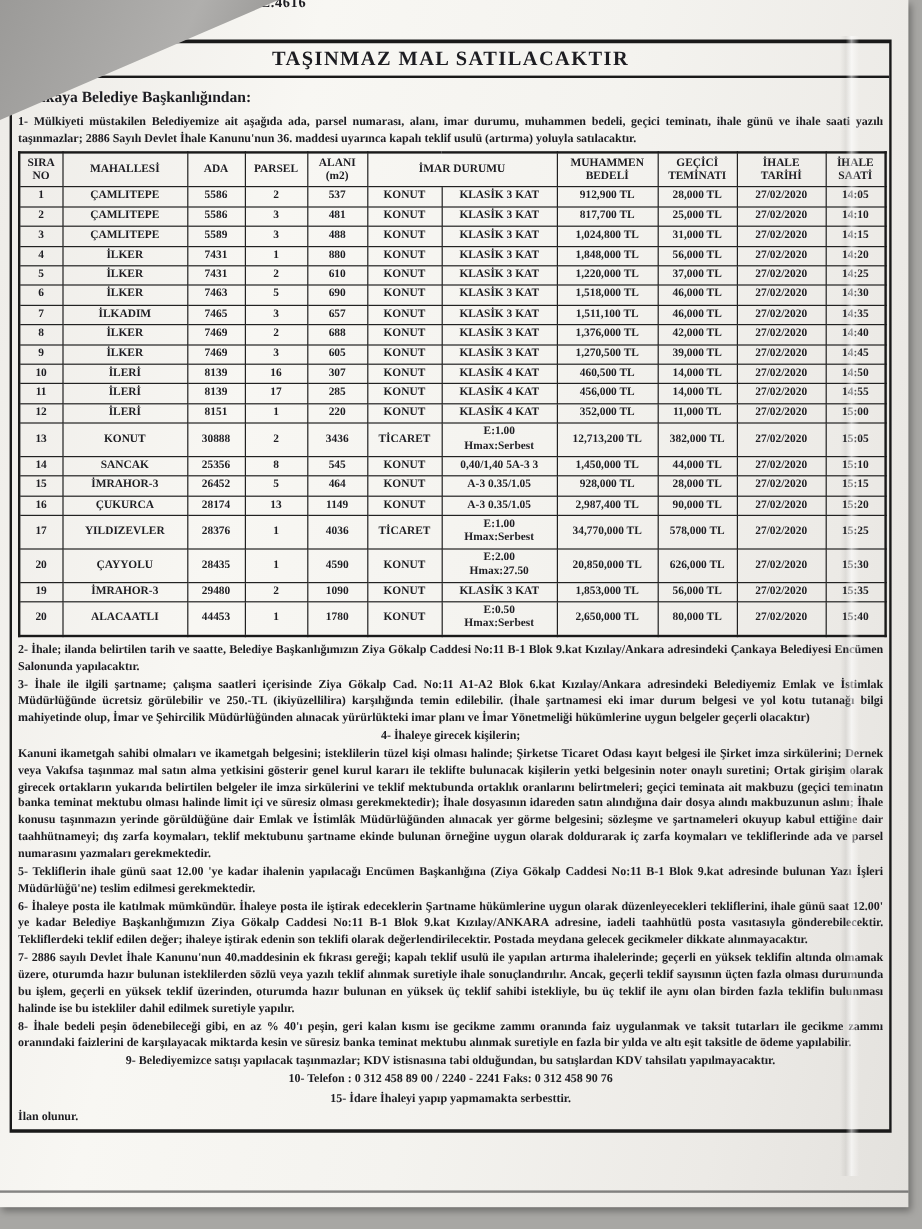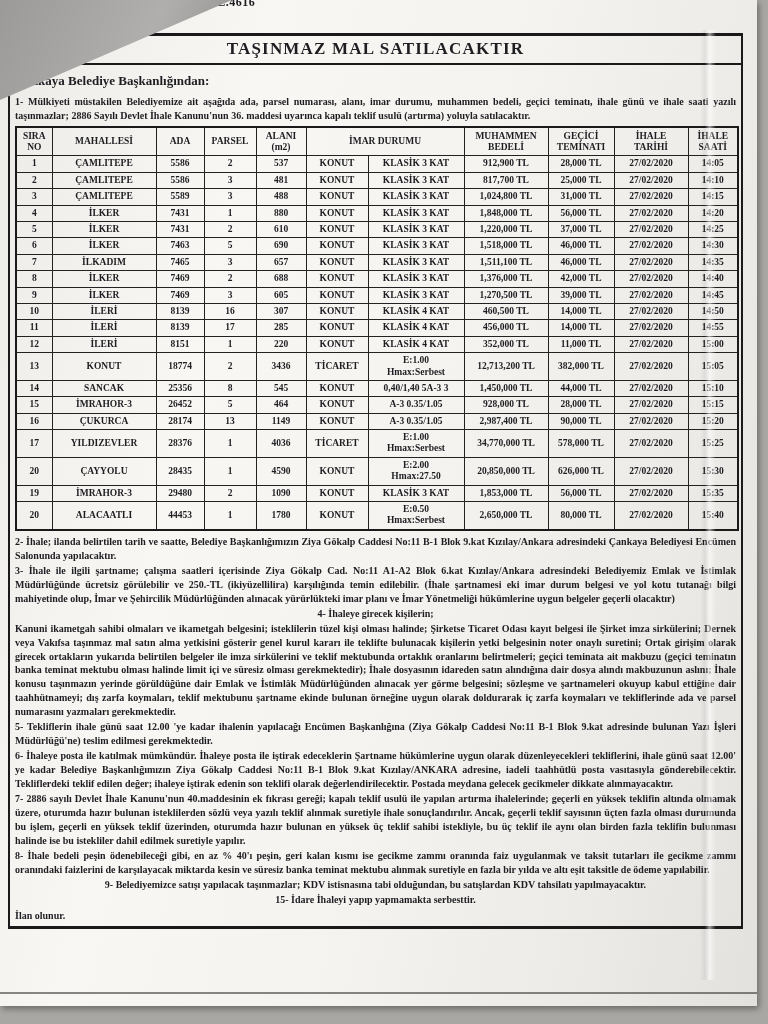--- a/index.html
+++ b/index.html
@@ -240,21 +240,21 @@
             <td class="c5">KONUT</td>
             <td class="c6">KLASİK 4 KAT</td>
             <td class="c7">352,000 TL</td>
             <td class="c8">11,000 TL</td>
             <td class="c9">27/02/2020</td>
             <td class="c10">15:00</td>
           </tr>
             <tr>
             <td class="c0">13</td>
             <td class="c1">KONUT</td>
-            <td class="c2">18774</td>
+            <td class="c2">30888</td>
             <td class="c3">2</td>
             <td class="c4">3436</td>
             <td class="c5">TİCARET</td>
             <td class="c6">E:1.00
 Hmax:Serbest</td>
             <td class="c7">12,713,200 TL</td>
             <td class="c8">382,000 TL</td>
             <td class="c9">27/02/2020</td>
             <td class="c10">15:05</td>
           </tr>
@@ -357,20 +357,21 @@
 
       <p class="para">2- İhale; ilanda belirtilen tarih ve saatte, Belediye Başkanlığımızın Ziya Gökalp Caddesi No:11 B-1 Blok 9.kat Kızılay/Ankara adresindeki Çankaya Belediyesi Encümen Salonunda yapılacaktır.</p>
       <p class="para">3- İhale ile ilgili şartname; çalışma saatleri içerisinde Ziya Gökalp Cad. No:11 A1-A2 Blok 6.kat Kızılay/Ankara adresindeki Belediyemiz Emlak ve İstimlak Müdürlüğünde ücretsiz görülebilir ve 250.-TL (ikiyüzellilira) karşılığında temin edilebilir. (İhale şartnamesi eki imar durum belgesi ve yol kotu tutanağı bilgi mahiyetinde olup, İmar ve Şehircilik Müdürlüğünden alınacak yürürlükteki imar planı ve İmar Yönetmeliği hükümlerine uygun belgeler geçerli olacaktır)</p>
       <p class="para nojust">4-    İhaleye girecek kişilerin;</p>
       <p class="para">Kanuni ikametgah sahibi olmaları ve ikametgah belgesini; isteklilerin tüzel kişi olması halinde; Şirketse Ticaret Odası kayıt belgesi ile Şirket imza sirkülerini; Dernek veya Vakıfsa taşınmaz mal satın alma yetkisini gösterir genel kurul kararı ile teklifte bulunacak kişilerin yetki belgesinin noter onaylı suretini; Ortak girişim olarak girecek ortakların yukarıda belirtilen belgeler ile imza sirkülerini ve teklif mektubunda ortaklık oranlarını belirtmeleri; geçici teminata ait makbuzu (geçici teminatın banka teminat mektubu olması halinde limit içi ve süresiz olması gerekmektedir); İhale dosyasının idareden satın alındığına dair dosya alındı makbuzunun aslını; İhale konusu taşınmazın yerinde görüldüğüne dair Emlak ve İstimlâk Müdürlüğünden alınacak yer görme belgesini; sözleşme ve şartnameleri okuyup kabul ettiğine dair taahhütnameyi; dış zarfa koymaları, teklif mektubunu şartname ekinde bulunan örneğine uygun olarak doldurarak iç zarfa koymaları ve tekliflerinde ada ve parsel numarasını yazmaları gerekmektedir.</p>
       <p class="para">5-  Tekliflerin ihale günü saat 12.00 'ye kadar ihalenin yapılacağı Encümen Başkanlığına (Ziya Gökalp Caddesi No:11 B-1 Blok 9.kat adresinde bulunan Yazı İşleri Müdürlüğü'ne) teslim edilmesi gerekmektedir.</p>
       <p class="para">6-  İhaleye posta ile katılmak mümkündür. İhaleye posta ile iştirak edeceklerin Şartname hükümlerine uygun olarak düzenleyecekleri tekliflerini, ihale günü saat 12.00' ye kadar Belediye Başkanlığımızın Ziya Gökalp Caddesi No:11 B-1 Blok 9.kat Kızılay/ANKARA adresine, iadeli taahhütlü posta vasıtasıyla gönderebilecektir. Tekliflerdeki teklif edilen değer; ihaleye iştirak edenin son teklifi olarak değerlendirilecektir. Postada meydana gelecek gecikmeler dikkate alınmayacaktır.</p>
       <p class="para">7-  2886 sayılı Devlet İhale Kanunu'nun 40.maddesinin ek fıkrası gereği; kapalı teklif usulü ile yapılan artırma ihalelerinde; geçerli en yüksek teklifin altında olmamak üzere, oturumda hazır bulunan isteklilerden sözlü veya yazılı teklif alınmak suretiyle ihale sonuçlandırılır. Ancak, geçerli teklif sayısının üçten fazla olması durumunda bu işlem, geçerli en yüksek teklif üzerinden, oturumda hazır bulunan en yüksek üç teklif sahibi istekliyle, bu üç teklif ile aynı olan birden fazla teklifin bulunması halinde ise bu istekliler dahil edilmek suretiyle yapılır.</p>
       <p class="para">8-  İhale bedeli peşin ödenebileceği gibi, en az % 40'ı peşin, geri kalan kısmı ise gecikme zammı oranında faiz uygulanmak ve taksit tutarları ile gecikme zammı oranındaki faizlerini de karşılayacak miktarda kesin ve süresiz banka teminat mektubu alınmak suretiyle en fazla bir yılda ve  altı eşit taksitle de ödeme yapılabilir.</p>
       <p class="para nojust">9-  Belediyemizce satışı yapılacak taşınmazlar; KDV istisnasına tabi olduğundan, bu satışlardan KDV tahsilatı yapılmayacaktır.</p>
+      <p class="para nojust">10- Telefon : 0 312 458 89 00 / 2240 - 2241   Faks: 0 312 458 90 76</p>
       <p class="para nojust">15- İdare İhaleyi yapıp yapmamakta serbesttir.</p>
       <div class="closing">İlan olunur.</div>
 
     </div>
   </div>
 
   <div class="corner"></div>
   <div class="crease-v"></div>
   <div class="below-line"></div>
 </div>

